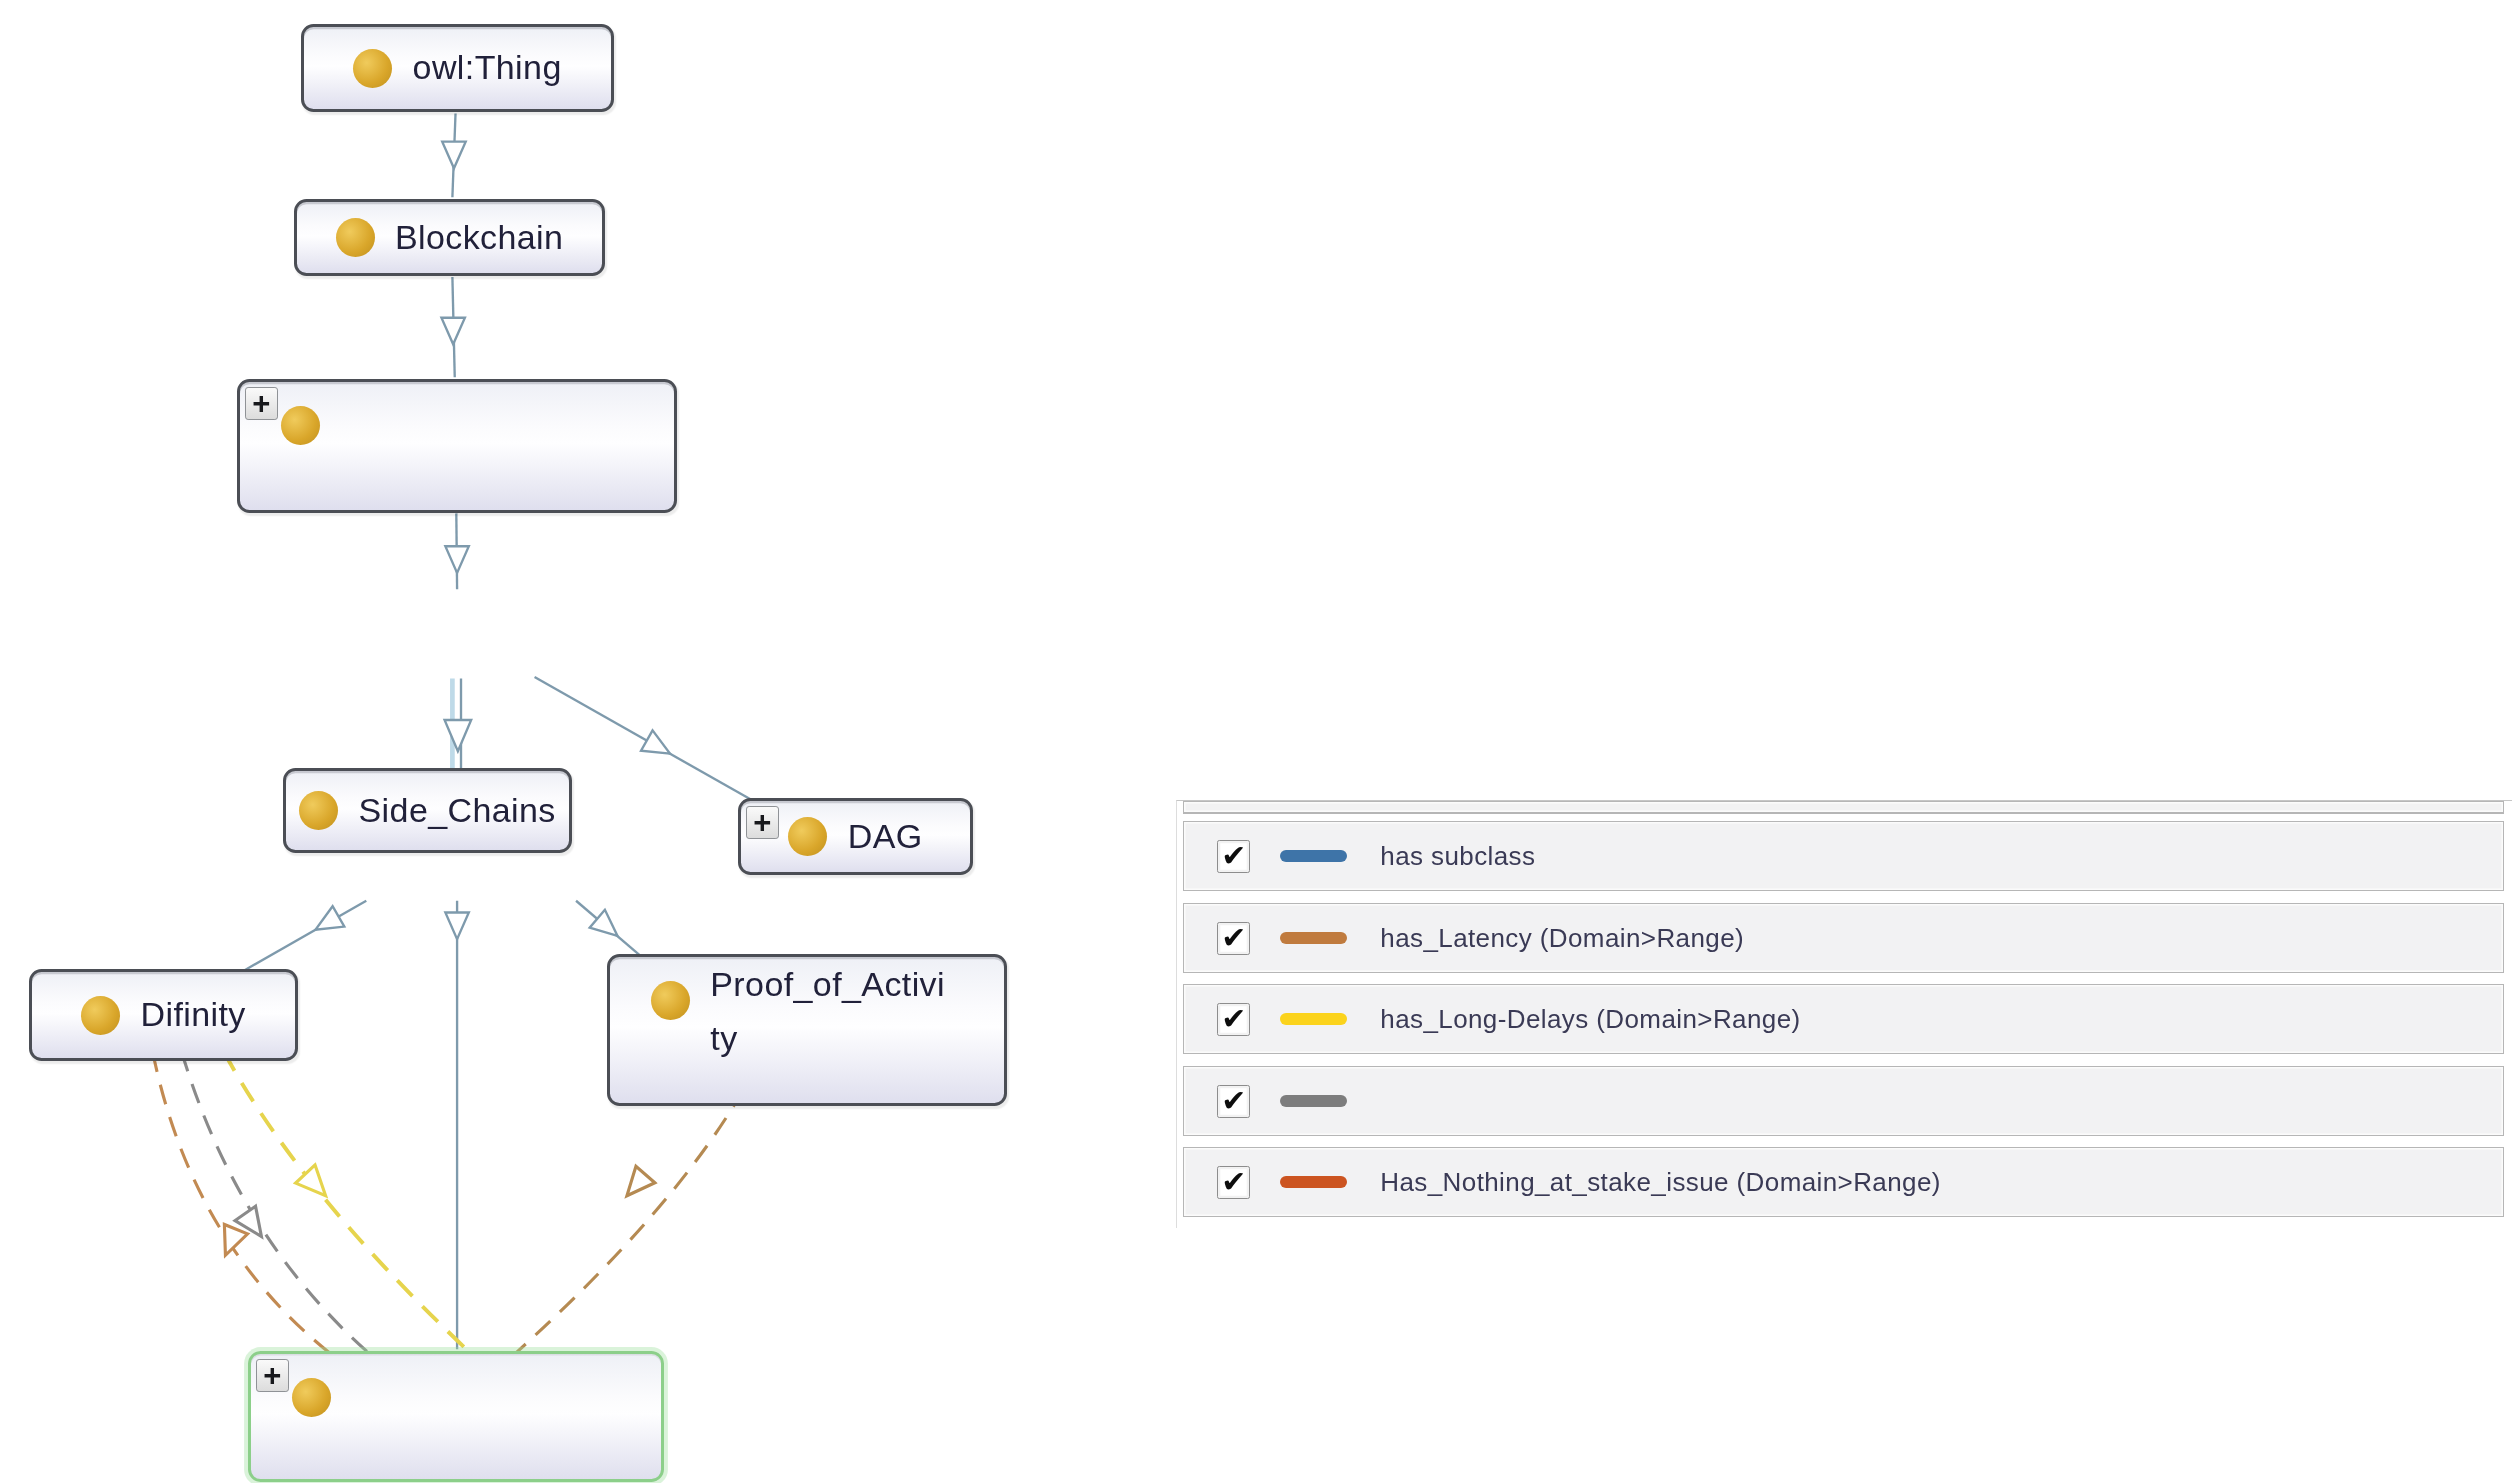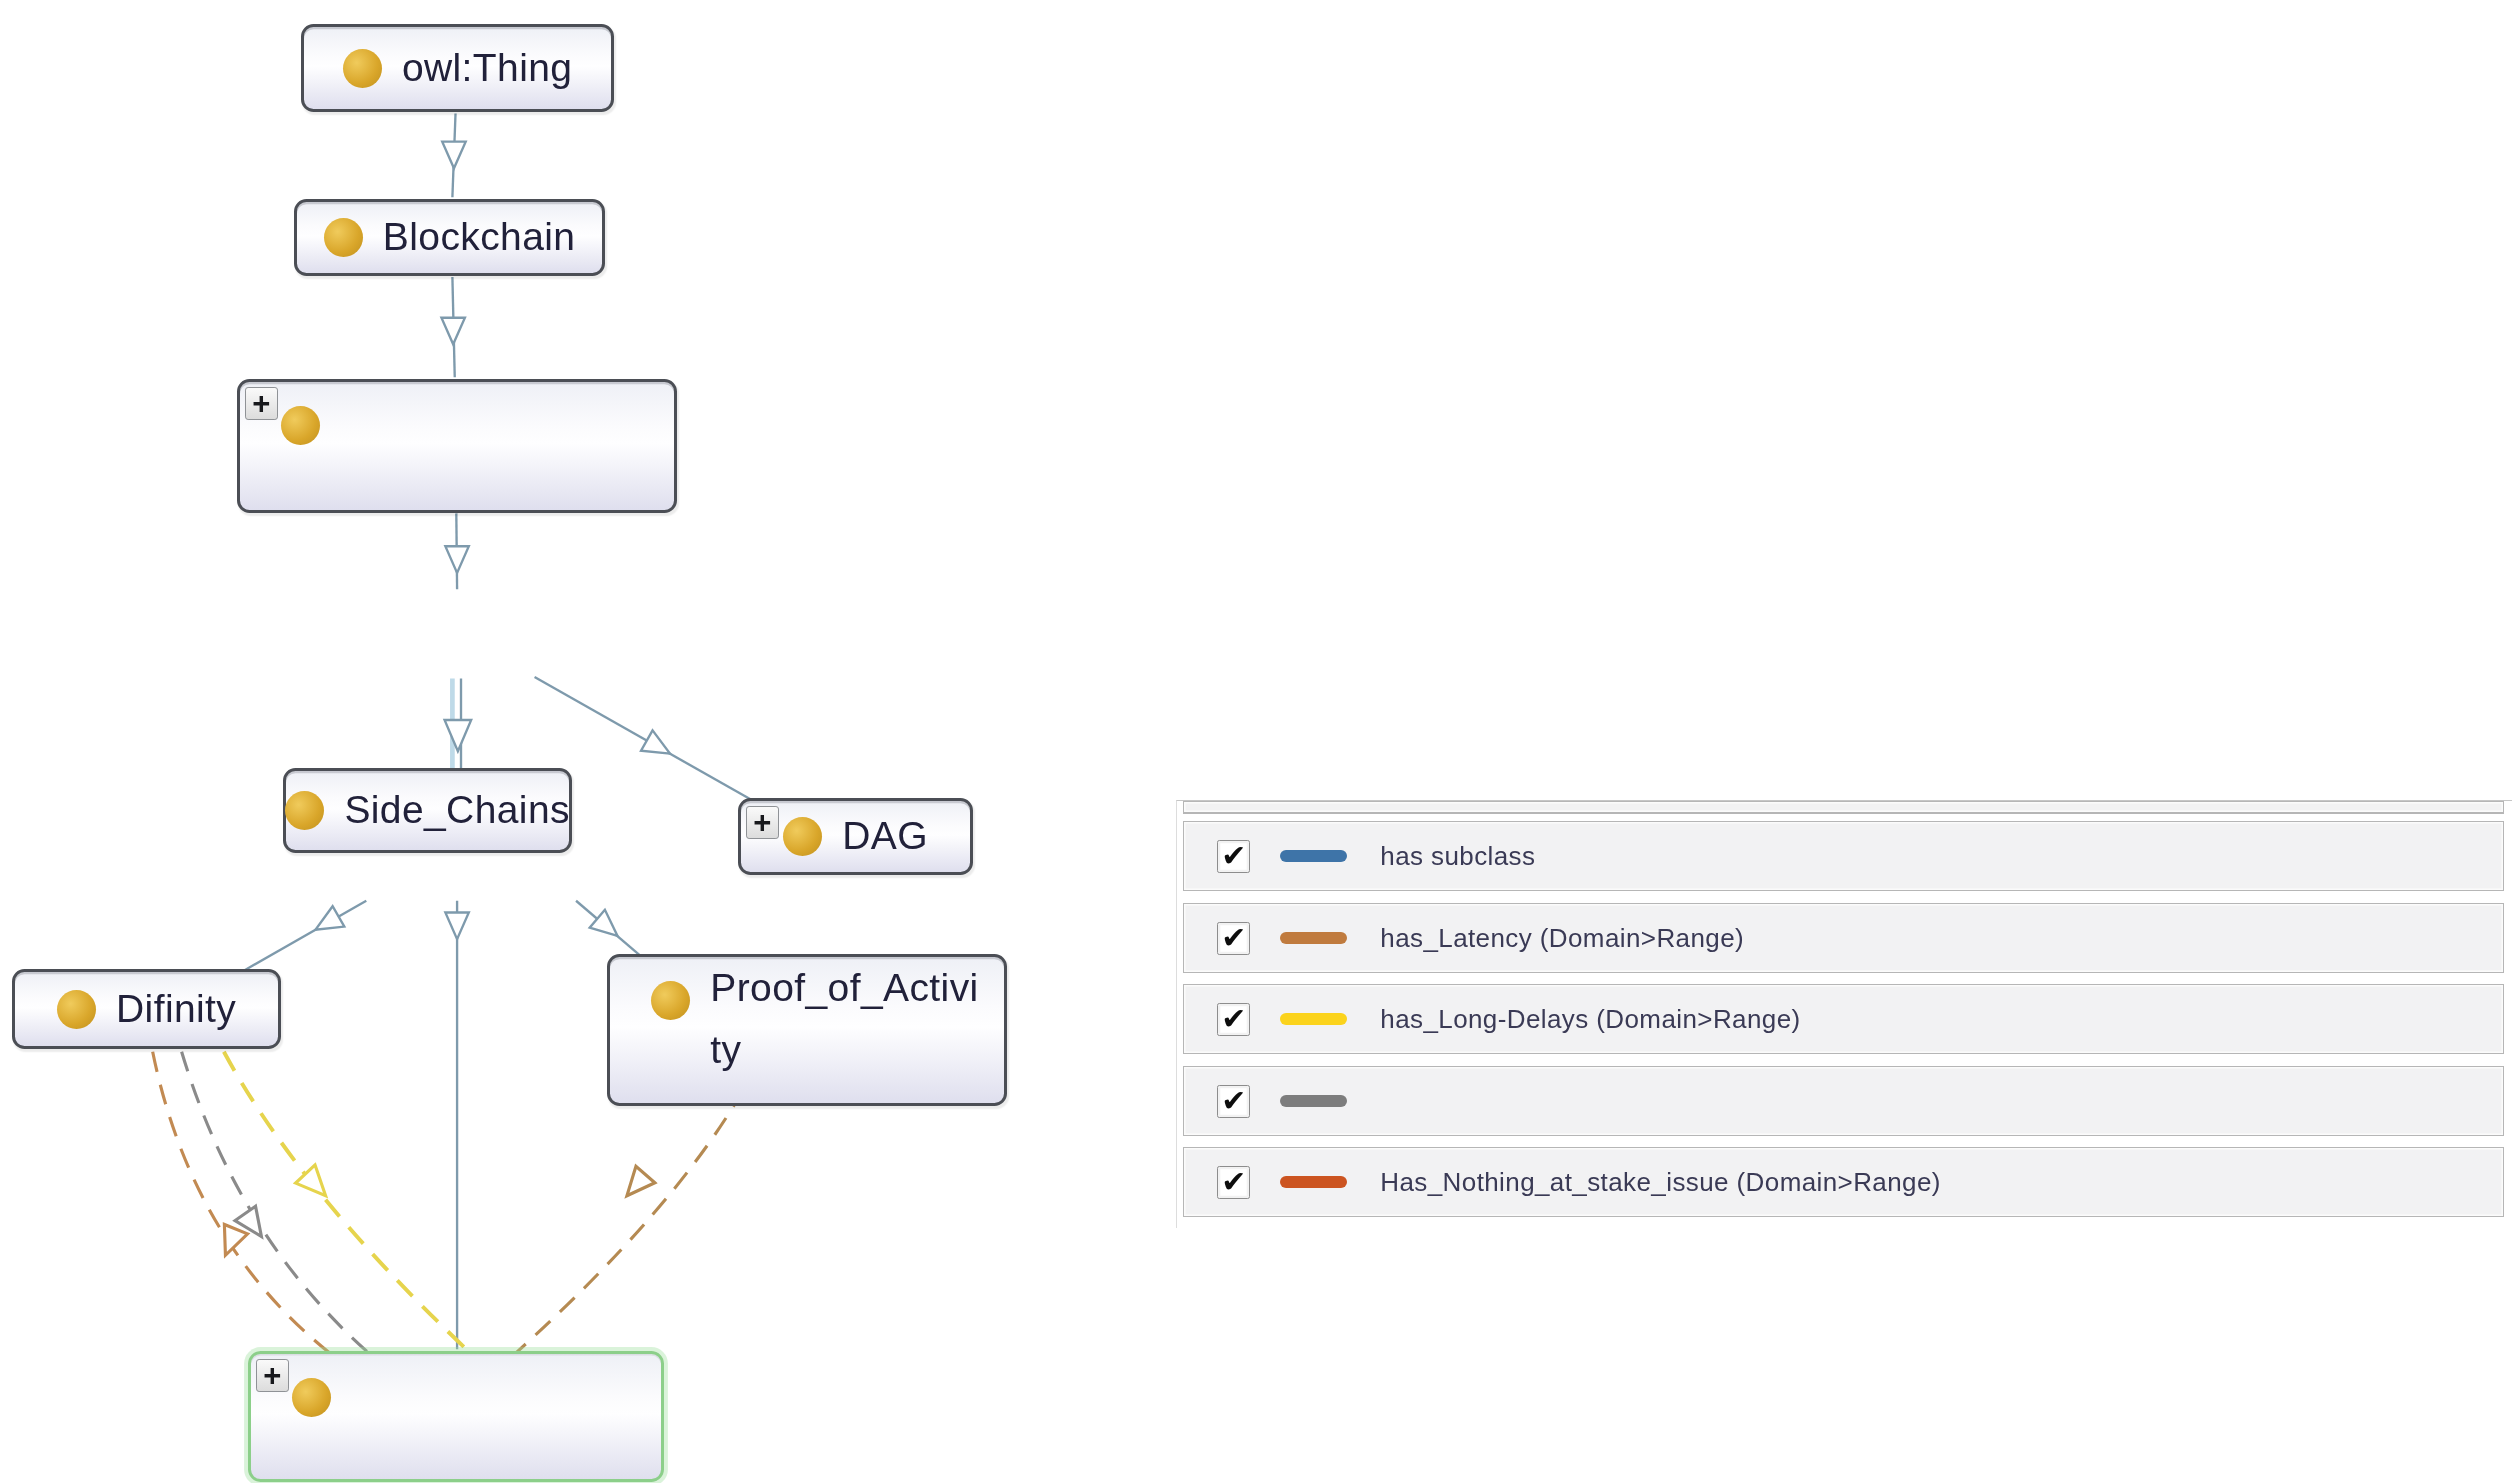--- a/index.html
+++ b/index.html
@@ -11,21 +11,21 @@
         border-radius:12.5px;display:flex;gap:20.3px;padding:0 23.5px;
         background:linear-gradient(180deg,#eef0f6 0%,#fbfbfd 34%,#fefeff 48%,#dfdfee 100%);
         box-shadow:inset 0 2.3px 0 rgba(110,112,122,.30), 1.6px 2.3px 1.6px rgba(0,0,0,.08);}
   .node.one-line{align-items:center;justify-content:center;}
   .node.two-line{align-items:flex-start;justify-content:flex-start;padding-left:41px;}
   .node.two-line .dot{margin-top:23.5px;}
   .node.selected{border-color:var(--selected-border);
         box-shadow:0 0 0 3.9px rgba(150,220,150,.35), inset 0 1.6px 0 rgba(110,112,122,.15);}
   .dot{width:39px;height:39px;border-radius:50%;flex:0 0 auto;
        background:radial-gradient(circle at 35% 35%, #f0cb5c, var(--class-icon) 58%, #bf8f1e);}
-  .nlabel{font-size:39px;line-height:1.6;color:#21213a;letter-spacing:0.4px;white-space:pre;}
+  .nlabel{font-size:34px;line-height:1.6;color:#21213a;letter-spacing:0.4px;white-space:pre;}
   .node.one-line .nlabel{line-height:1.1;}
   .expand{position:absolute;top:4.7px;left:4.7px;width:33px;height:33px;box-sizing:border-box;
           background:linear-gradient(180deg,#fafafa,#dcdcdc);border:1.6px solid #8f9296;
           border-radius:3.1px;display:flex;align-items:center;justify-content:center;
           font-size:31px;font-weight:bold;color:#17181c;line-height:1;}
 
   
   #edges{position:absolute;left:0;top:0;}
 
   
@@ -103,21 +103,21 @@
     <span class="dot"></span>
     <span class="nlabel">Side_Chains</span>
   </div>
 
   <div class="node one-line" style="left:738px;top:798px;width:235px;height:77px">
     <span class="expand">+</span>
     <span class="dot"></span>
     <span class="nlabel">DAG</span>
   </div>
 
-  <div class="node one-line" style="left:12px;top:969px;width:269px;height:80px">
+  <div class="node one-line" style="left:29px;top:969px;width:269px;height:92px">
     <span class="dot"></span>
     <span class="nlabel">Difinity</span>
   </div>
 
   <div class="node two-line" style="left:607px;top:954px;width:400px;height:152px">
     <span class="dot"></span>
     <span class="nlabel"><span>Proof_of_Activi</span><br><span>ty</span></span>
   </div>
 
   <div class="node two-line selected" style="left:248px;top:1351px;width:416px;height:131px">

